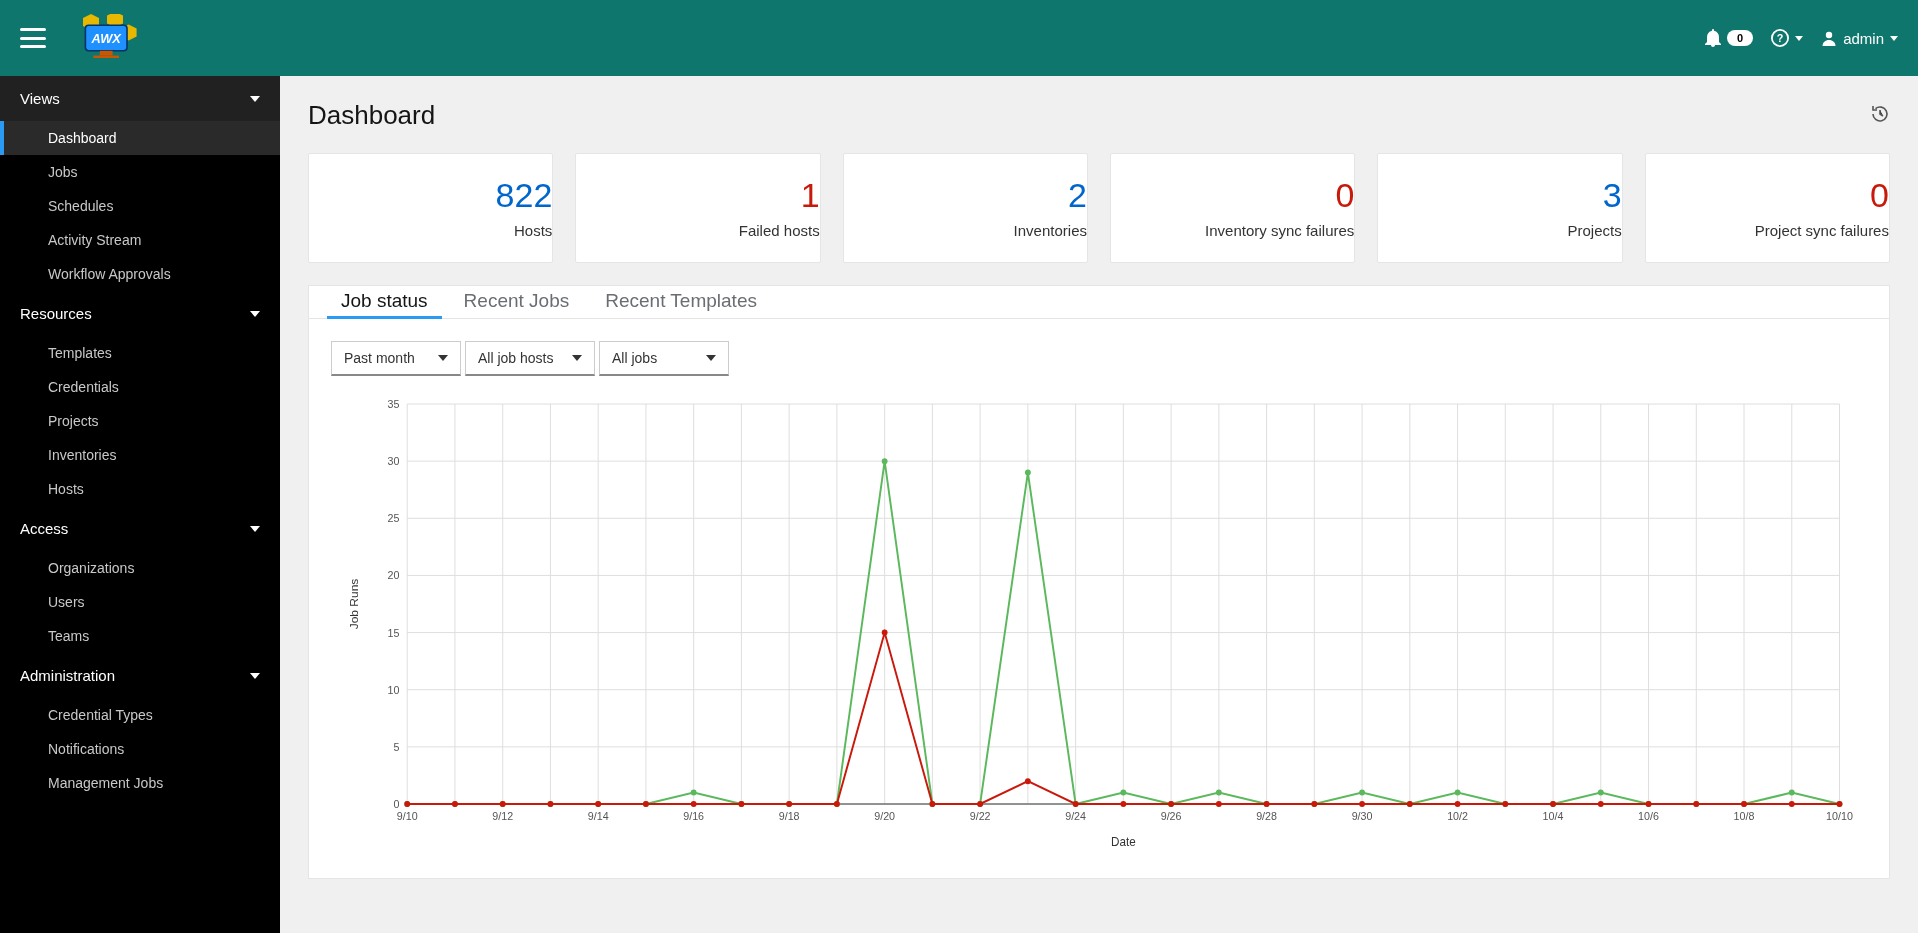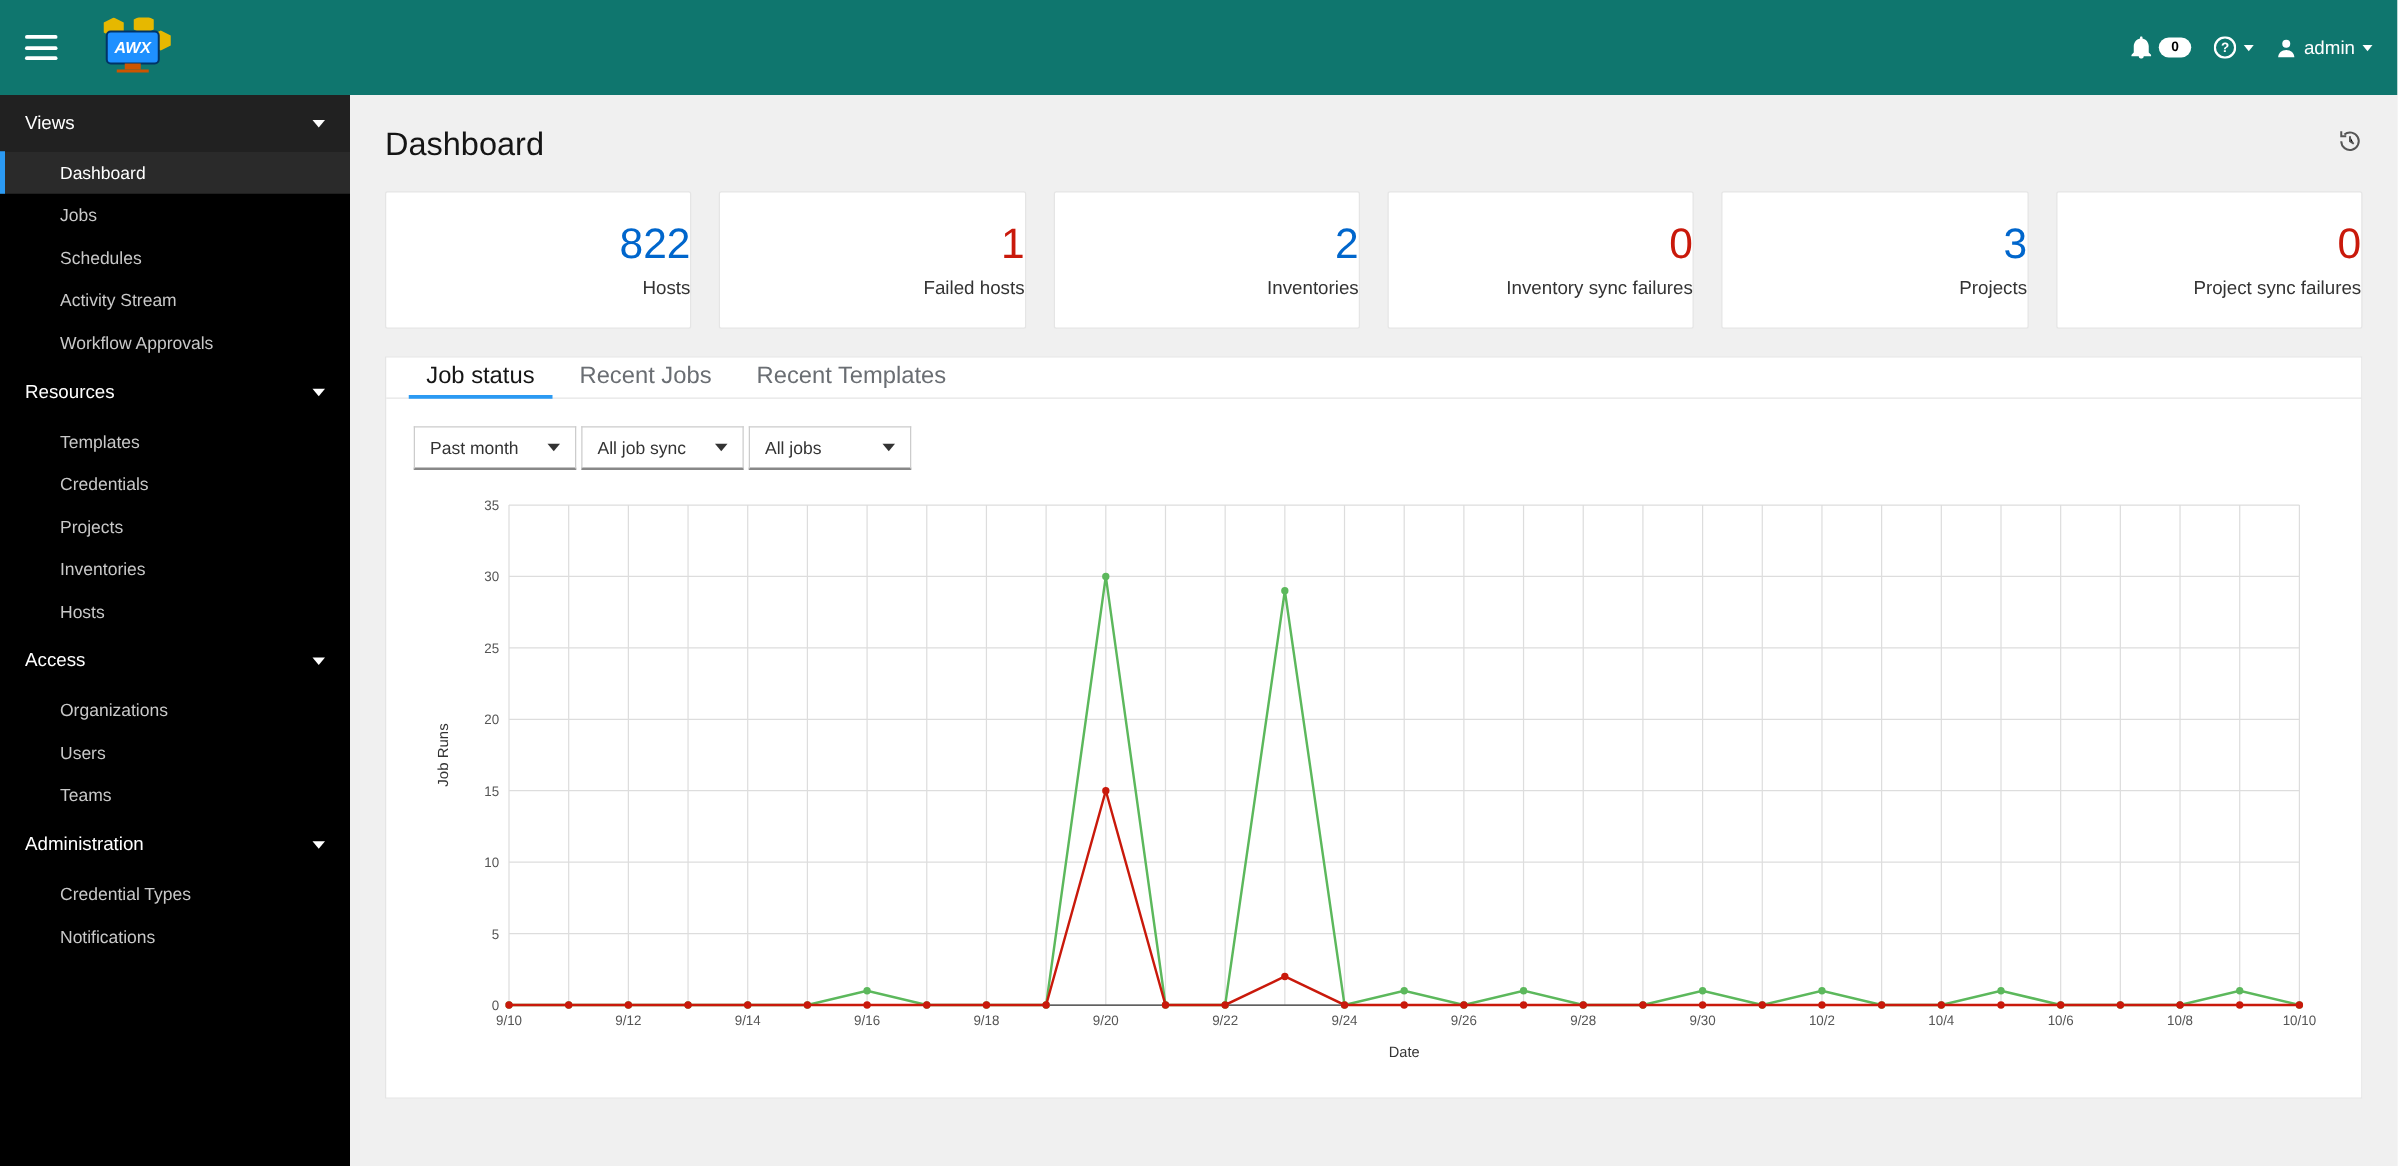--- a/index.html
+++ b/index.html
@@ -162,20 +162,21 @@
       </div>
       <div class="nav-item">Organizations</div>
       <div class="nav-item">Users</div>
       <div class="nav-item">Teams</div>
       <div class="nav-section-header">
         <span>Administration</span>
         <span class="nav-chevron"></span>
       </div>
       <div class="nav-item">Credential Types</div>
       <div class="nav-item">Notifications</div>
+      <div class="nav-item">Management Jobs</div>
     </div>
 
   <div class="main">
     <div class="page-header">
       <h1 class="page-title">Dashboard</h1>
       <span class="history-icon">
         <svg width="20" height="20" viewBox="0 0 20 20">
             <path fill="none" stroke="#555" stroke-width="1.6" d="M3 10a7 7 0 1 0 2.5-5.4M3 2v4h4"></path>
             <path stroke="#555" stroke-width="1.6" d="M10 6v4l3 2"></path>
           </svg>
@@ -211,21 +212,21 @@
 
     <div class="panel">
       <div class="tabs" id="tabs">
           <div class="tab active">Job status</div>
           <div class="tab">Recent Jobs</div>
           <div class="tab">Recent Templates</div>
         </div>
 
       <div class="filters">
         <div class="select"><span>Past month</span></div>
-        <div class="select"><span>All job sync</span></div>
+        <div class="select"><span>All job hosts</span></div>
         <div class="select"><span>All jobs</span></div>
       </div>
 
       <div class="chart-wrap">
         <svg class="chart-svg" id="chart" viewBox="0 0 1560 460" preserveAspectRatio="none">
             <line class="grid-line" x1="70" y1="10" x2="70" y2="410"></line>
             <line class="grid-line" x1="119" y1="10" x2="119" y2="410"></line>
             <line class="grid-line" x1="168" y1="10" x2="168" y2="410"></line>
             <line class="grid-line" x1="217" y1="10" x2="217" y2="410"></line>
             <line class="grid-line" x1="266" y1="10" x2="266" y2="410"></line>

